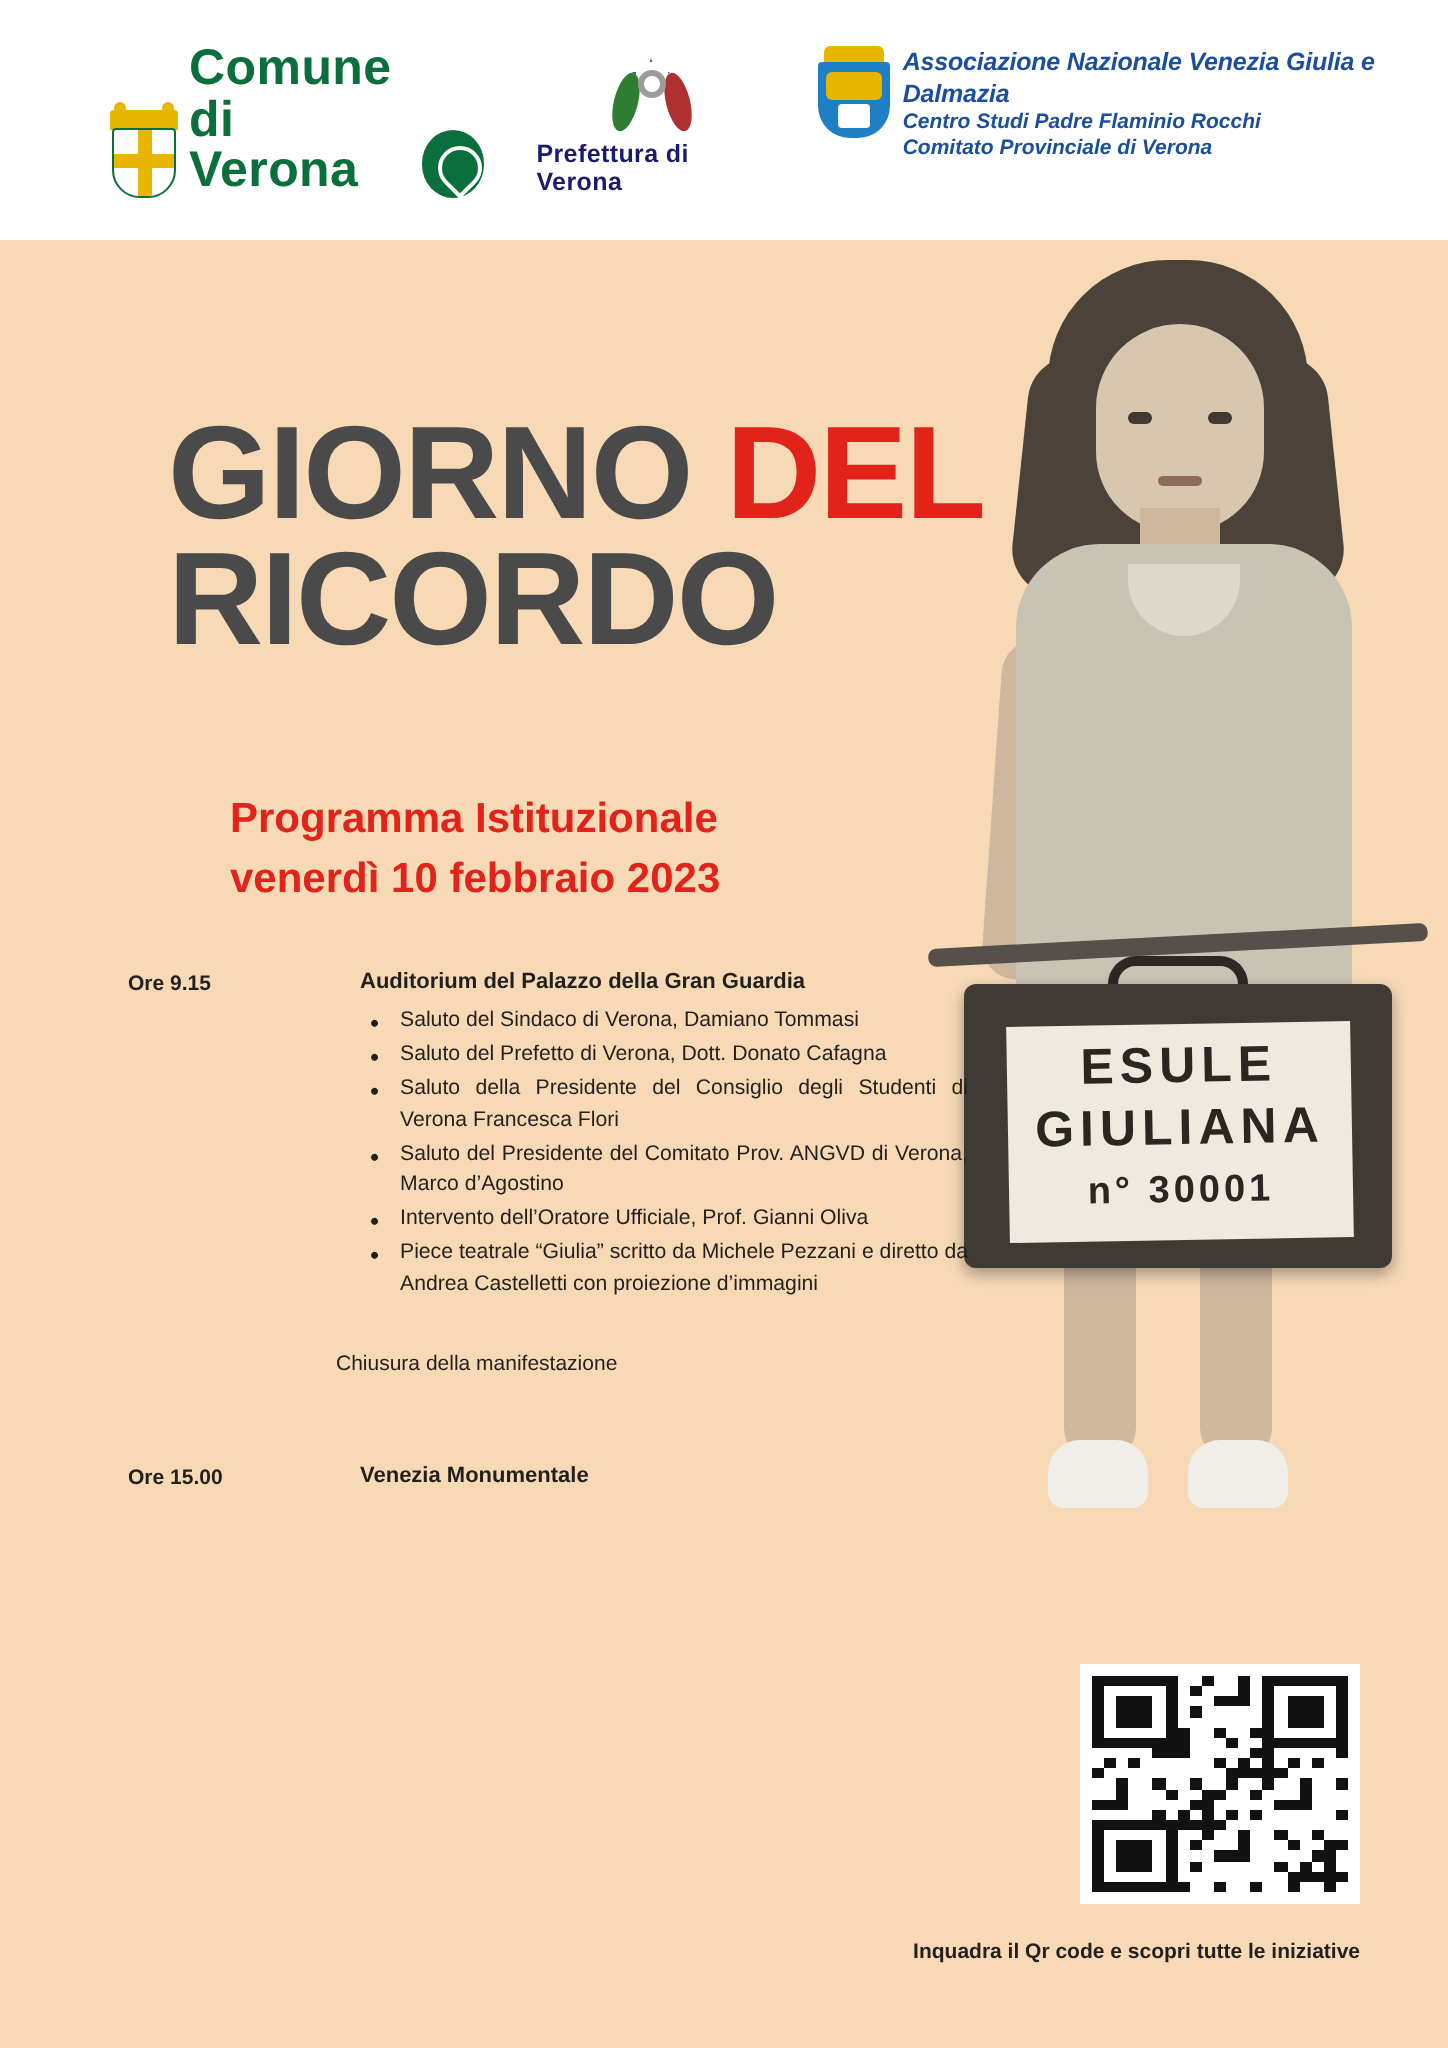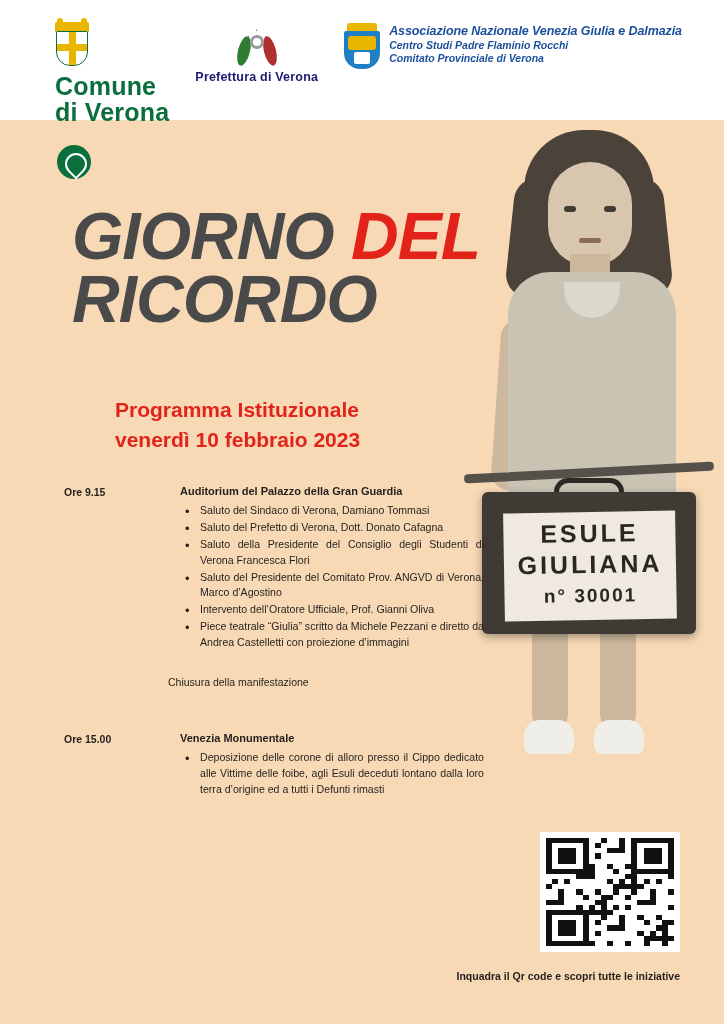--- a/index.html
+++ b/index.html
@@ -31,21 +31,21 @@
   .logos {
     position: absolute;
     top: 22px;
     left: 55px;
     display: flex;
     align-items: flex-start;
     gap: 26px;
   }
 
   
-  .logo-comune { display: flex; align-items: flex-start; gap: 8px; flex-direction: column; }
+  .logo-comune { display: flex; align-items: flex-end; gap: 8px; }
   .crest-verona {
     width: 34px; height: 44px;
     position: relative;
   }
   .crest-verona .crown {
     position: absolute; top: 0; left: 0;
     width: 34px; height: 10px;
     background: #e8b600;
     border-radius: 2px 2px 0 0;
   }
@@ -108,21 +108,21 @@
     content: "";
     position: absolute;
     top: 8px; left: 8px;
     width: 18px; height: 18px;
     border: 2.5px solid #ffffff;
     border-radius: 50% 50% 50% 0;
     transform: rotate(-45deg);
   }
 
   
-  .logo-prefettura { text-align: center; margin-top: 2px; }
+  .logo-prefettura { text-align: left; margin-top: 2px; }
   .emblema {
     width: 38px; height: 42px;
     margin: 0 auto 4px;
     position: relative;
   }
   .emblema .star {
     position: absolute;
     top: 5px; left: 9px;
     width: 20px; height: 20px;
     background: #ffffff;
@@ -369,24 +369,23 @@
     font-size: 19px;
     font-weight: bold;
     letter-spacing: 2px;
     color: #2a2722;
     margin-top: 4px;
   }
 
   
   .title-block {
     position: absolute;
-    left: 72px;
+    left: 84px;
     top: 205px;
     z-index: 6;
-    font-style: italic;
   }
   .title-line {
     font-size: 66px;
     font-weight: bold;
     line-height: .96;
     letter-spacing: -1px;
     color: #4a4a4a;
     font-family: "Liberation Sans", sans-serif;
   }
   .title-line .accent { color: #e2231a; }
@@ -590,21 +589,20 @@
       </div>
     </div>
 
     <div class="closing">Chiusura della manifestazione</div>
 
     <div class="session session-2">
       <div class="time">Ore 15.00</div>
       <div class="sess-body">
         <div class="place">Venezia Monumentale</div>
         <ul class="items">
-          <li>Deposizione delle corone di alloro presso il Cippo dedicato alle Vittime delle foibe, agli Esuli deceduti lontano dalla loro terra d’origine ed a tutti i Defunti rimasti</li>
         </ul>
       </div>
     </div>
 
   </div>
 
   <div class="qr-wrap">
     <div class="qr">
       <div class="qrgrid" id="qrgrid">
           <i class="on"></i>

